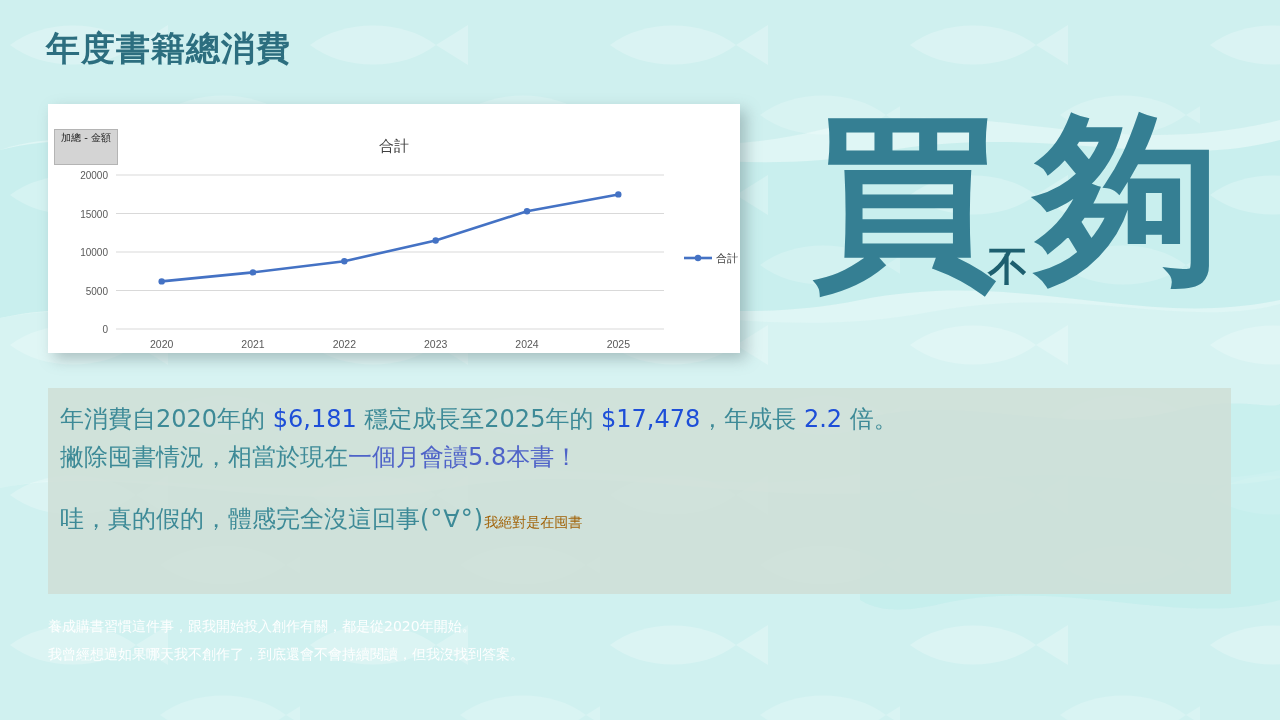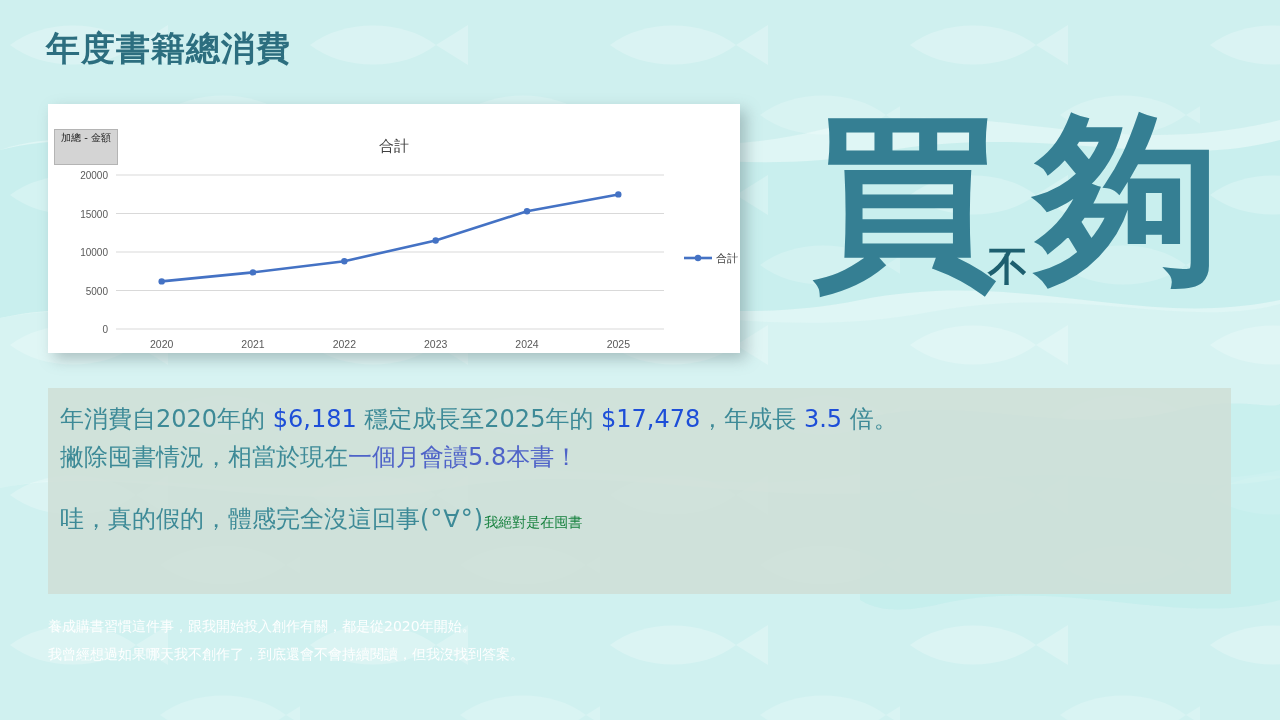--- a/index.html
+++ b/index.html
@@ -90,21 +90,21 @@
   }
   .cm-line {
     font-size:24px; line-height:38px;
     color:#3d8a97; white-space:nowrap;
     font-family:"DejaVu Sans","Liberation Sans",sans-serif;
   }
   .hl { color:#1d4ed8; }
   .hl2 { color:#4e63c8; }
   #cm-gap { height:24px; }
   .cm-small {
-    font-size:14px; color:#15803d;
+    font-size:14px; color:#a16207;
     font-family:"DejaVu Sans","Liberation Sans",sans-serif;
   }
   .kao { letter-spacing:1px; }
 
   
   #footnote {
     position:absolute; left:48px; top:612px; z-index:5;
   }
   .fn-line {
     font-size:14px; line-height:28px; color:#ffffff;
@@ -186,21 +186,21 @@
           <line x1="636" x2="664" y1="154" y2="154" stroke="#4472c4" stroke-width="2.6"></line>
           <circle cx="650" cy="154" r="3.2" fill="#4472c4"></circle>
           <text x="668" y="158" class="legend-text">合計</text>
         </g>
     </svg>
   </div>
 </div>
 
 <div id="commentary-box">
   <div class="cm-line">
-    <span>年消費自2020年的 </span><span class="hl">$6,181</span><span> 穩定成長至2025年的 </span><span class="hl">$17,478</span><span>，年成長 </span><span class="hl">3.5</span><span> 倍。</span>
+    <span>年消費自2020年的 </span><span class="hl">$6,181</span><span> 穩定成長至2025年的 </span><span class="hl">$17,478</span><span>，年成長 </span><span class="hl">2.2</span><span> 倍。</span>
   </div>
   <div class="cm-line">
     <span>撇除囤書情況，相當於現在</span><span class="hl2">一個月會讀5.8本書！</span>
   </div>
   <div id="cm-gap"></div>
   <div class="cm-line">
     <span>哇，真的假的，體感完全沒這回事</span><span class="kao">(°∀°)</span><span class="cm-small">我絕對是在囤書</span>
   </div>
 </div>
 

